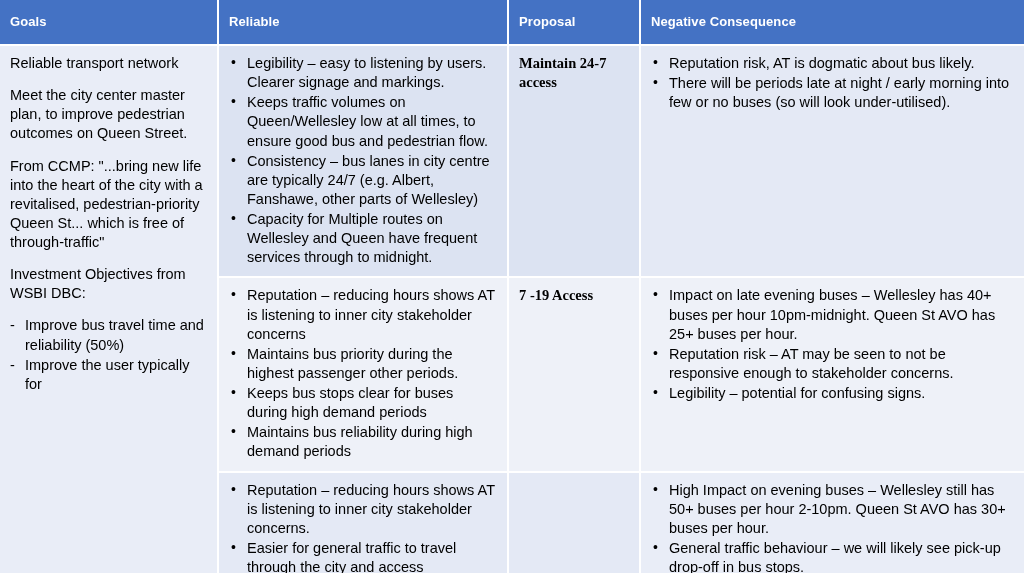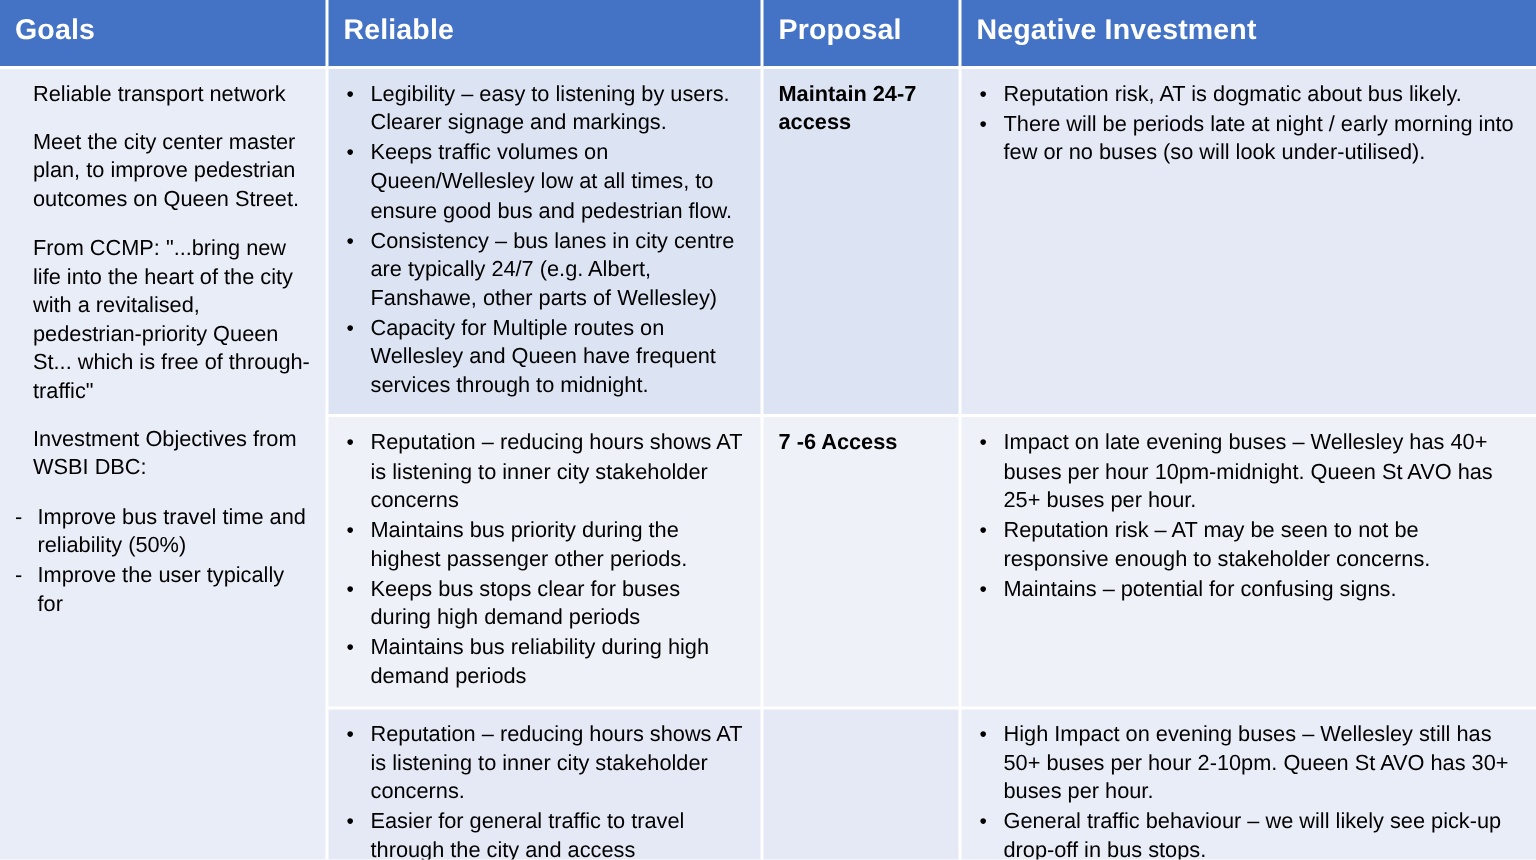--- a/index.html
+++ b/index.html
@@ -27,21 +27,21 @@
     table-layout: fixed;
   }
   table.matrix col.c-goals   { width: 218px; }
   table.matrix col.c-benefit { width: 290px; }
   table.matrix col.c-proposal{ width: 132px; }
   table.matrix col.c-neg     { width: 384px; }
 
   th.header {
     background: #4472C4;
     color: #ffffff;
-    font-size: 19px;
+    font-size: 13px;
     font-weight: bold;
     text-align: left;
     padding: 6px 10px 8px 10px;
     border-right: 2px solid #ffffff;
     border-bottom: 2px solid #ffffff;
     height: 30px;
     vertical-align: middle;
     letter-spacing: 0.1px;
   }
   th.header:last-child { border-right: none; }
@@ -55,21 +55,21 @@
     line-height: 1.32;
   }
   td.cell:last-child { border-right: none; }
 
   .goals-cell {
     background: #E9EDF7;
     font-size: 16.5px;
     line-height: 1.38;
     padding: 8px 10px 8px 8px;
   }
-  .goals-cell p { margin: 0 0 13px 12px; }
+  .goals-cell p { margin: 0 0 13px 0; }
   .goals-cell p:last-child { margin-bottom: 0; }
 
   .dash-list { margin: 0; padding: 0; list-style: none; }
   .dash-list li {
     position: relative;
     padding-left: 15px;
     margin-bottom: 1px;
   }
   .dash-list li .dash {
     position: absolute;
@@ -91,20 +91,21 @@
     line-height: 1.35;
   }
 
   .proposal-cell {
     font-size: 17.5px;
     font-weight: bold;
     vertical-align: middle;
     text-align: left;
     padding: 8px 10px;
     line-height: 1.3;
+    font-family: Liberation Serif, serif;
   }
   .neg-cell { background: #E9EDF7; }
   .row1 .neg-cell { background: #E4E9F5; }
   .row2 .neg-cell { background: #EEF1F8; }
   .row3 .neg-cell { background: #E9EDF7; }
 
   .row1 .benefit-cell { background: #DCE3F2; }
   .row2 .benefit-cell { background: #EEF1F8; }
   .row3 .benefit-cell { background: #E4E9F5; }
 
@@ -121,21 +122,21 @@
       <col class="c-goals">
       <col class="c-benefit">
       <col class="c-proposal">
       <col class="c-neg">
     </colgroup>
     <thead>
       <tr>
         <th class="header">Goals</th>
         <th class="header">Reliable</th>
         <th class="header">Proposal</th>
-        <th class="header">Negative Investment</th>
+        <th class="header">Negative Consequence</th>
       </tr>
     </thead>
     <tbody>
       <tr class="row1">
         <td class="cell goals-cell" rowspan="3">
           <p>Reliable transport network</p>
           <p>Meet the city center master plan, to improve pedestrian outcomes on Queen Street.</p>
           <p>From CCMP: "...bring new life into the heart of the city with a revitalised, pedestrian-priority Queen St... which is free of through-traffic"</p>
           <p>Investment Objectives from WSBI DBC:</p>
           <ul class="dash-list">
@@ -161,26 +162,26 @@
       </tr>
       <tr class="row2">
         <td class="cell benefit-cell">
           <ul class="bullets">
             <li><span class="bullet">•</span><span>Reputation – reducing hours shows AT is listening to inner city stakeholder concerns</span></li>
             <li><span class="bullet">•</span><span>Maintains bus priority during the highest passenger other periods.</span></li>
             <li><span class="bullet">•</span><span>Keeps bus stops clear for buses during high demand periods</span></li>
             <li><span class="bullet">•</span><span>Maintains bus reliability during high demand periods</span></li>
           </ul>
         </td>
-        <td class="cell proposal-cell">7 -6 Access</td>
+        <td class="cell proposal-cell">7 -19 Access</td>
         <td class="cell neg-cell">
           <ul class="bullets">
             <li><span class="bullet">•</span><span>Impact on late evening buses – Wellesley has 40+ buses per hour 10pm-midnight. Queen St AVO has 25+ buses per hour.</span></li>
             <li><span class="bullet">•</span><span>Reputation risk – AT may be seen to not be responsive enough to stakeholder concerns.</span></li>
-            <li><span class="bullet">•</span><span>Maintains – potential for confusing signs.</span></li>
+            <li><span class="bullet">•</span><span>Legibility – potential for confusing signs.</span></li>
           </ul>
         </td>
       </tr>
       <tr class="row3">
         <td class="cell benefit-cell">
           <ul class="bullets">
             <li><span class="bullet">•</span><span>Reputation – reducing hours shows AT is listening to inner city stakeholder concerns.</span></li>
             <li><span class="bullet">•</span><span>Easier for general traffic to travel through the city and access destinations in the evening.</span></li>
 
           </ul>

